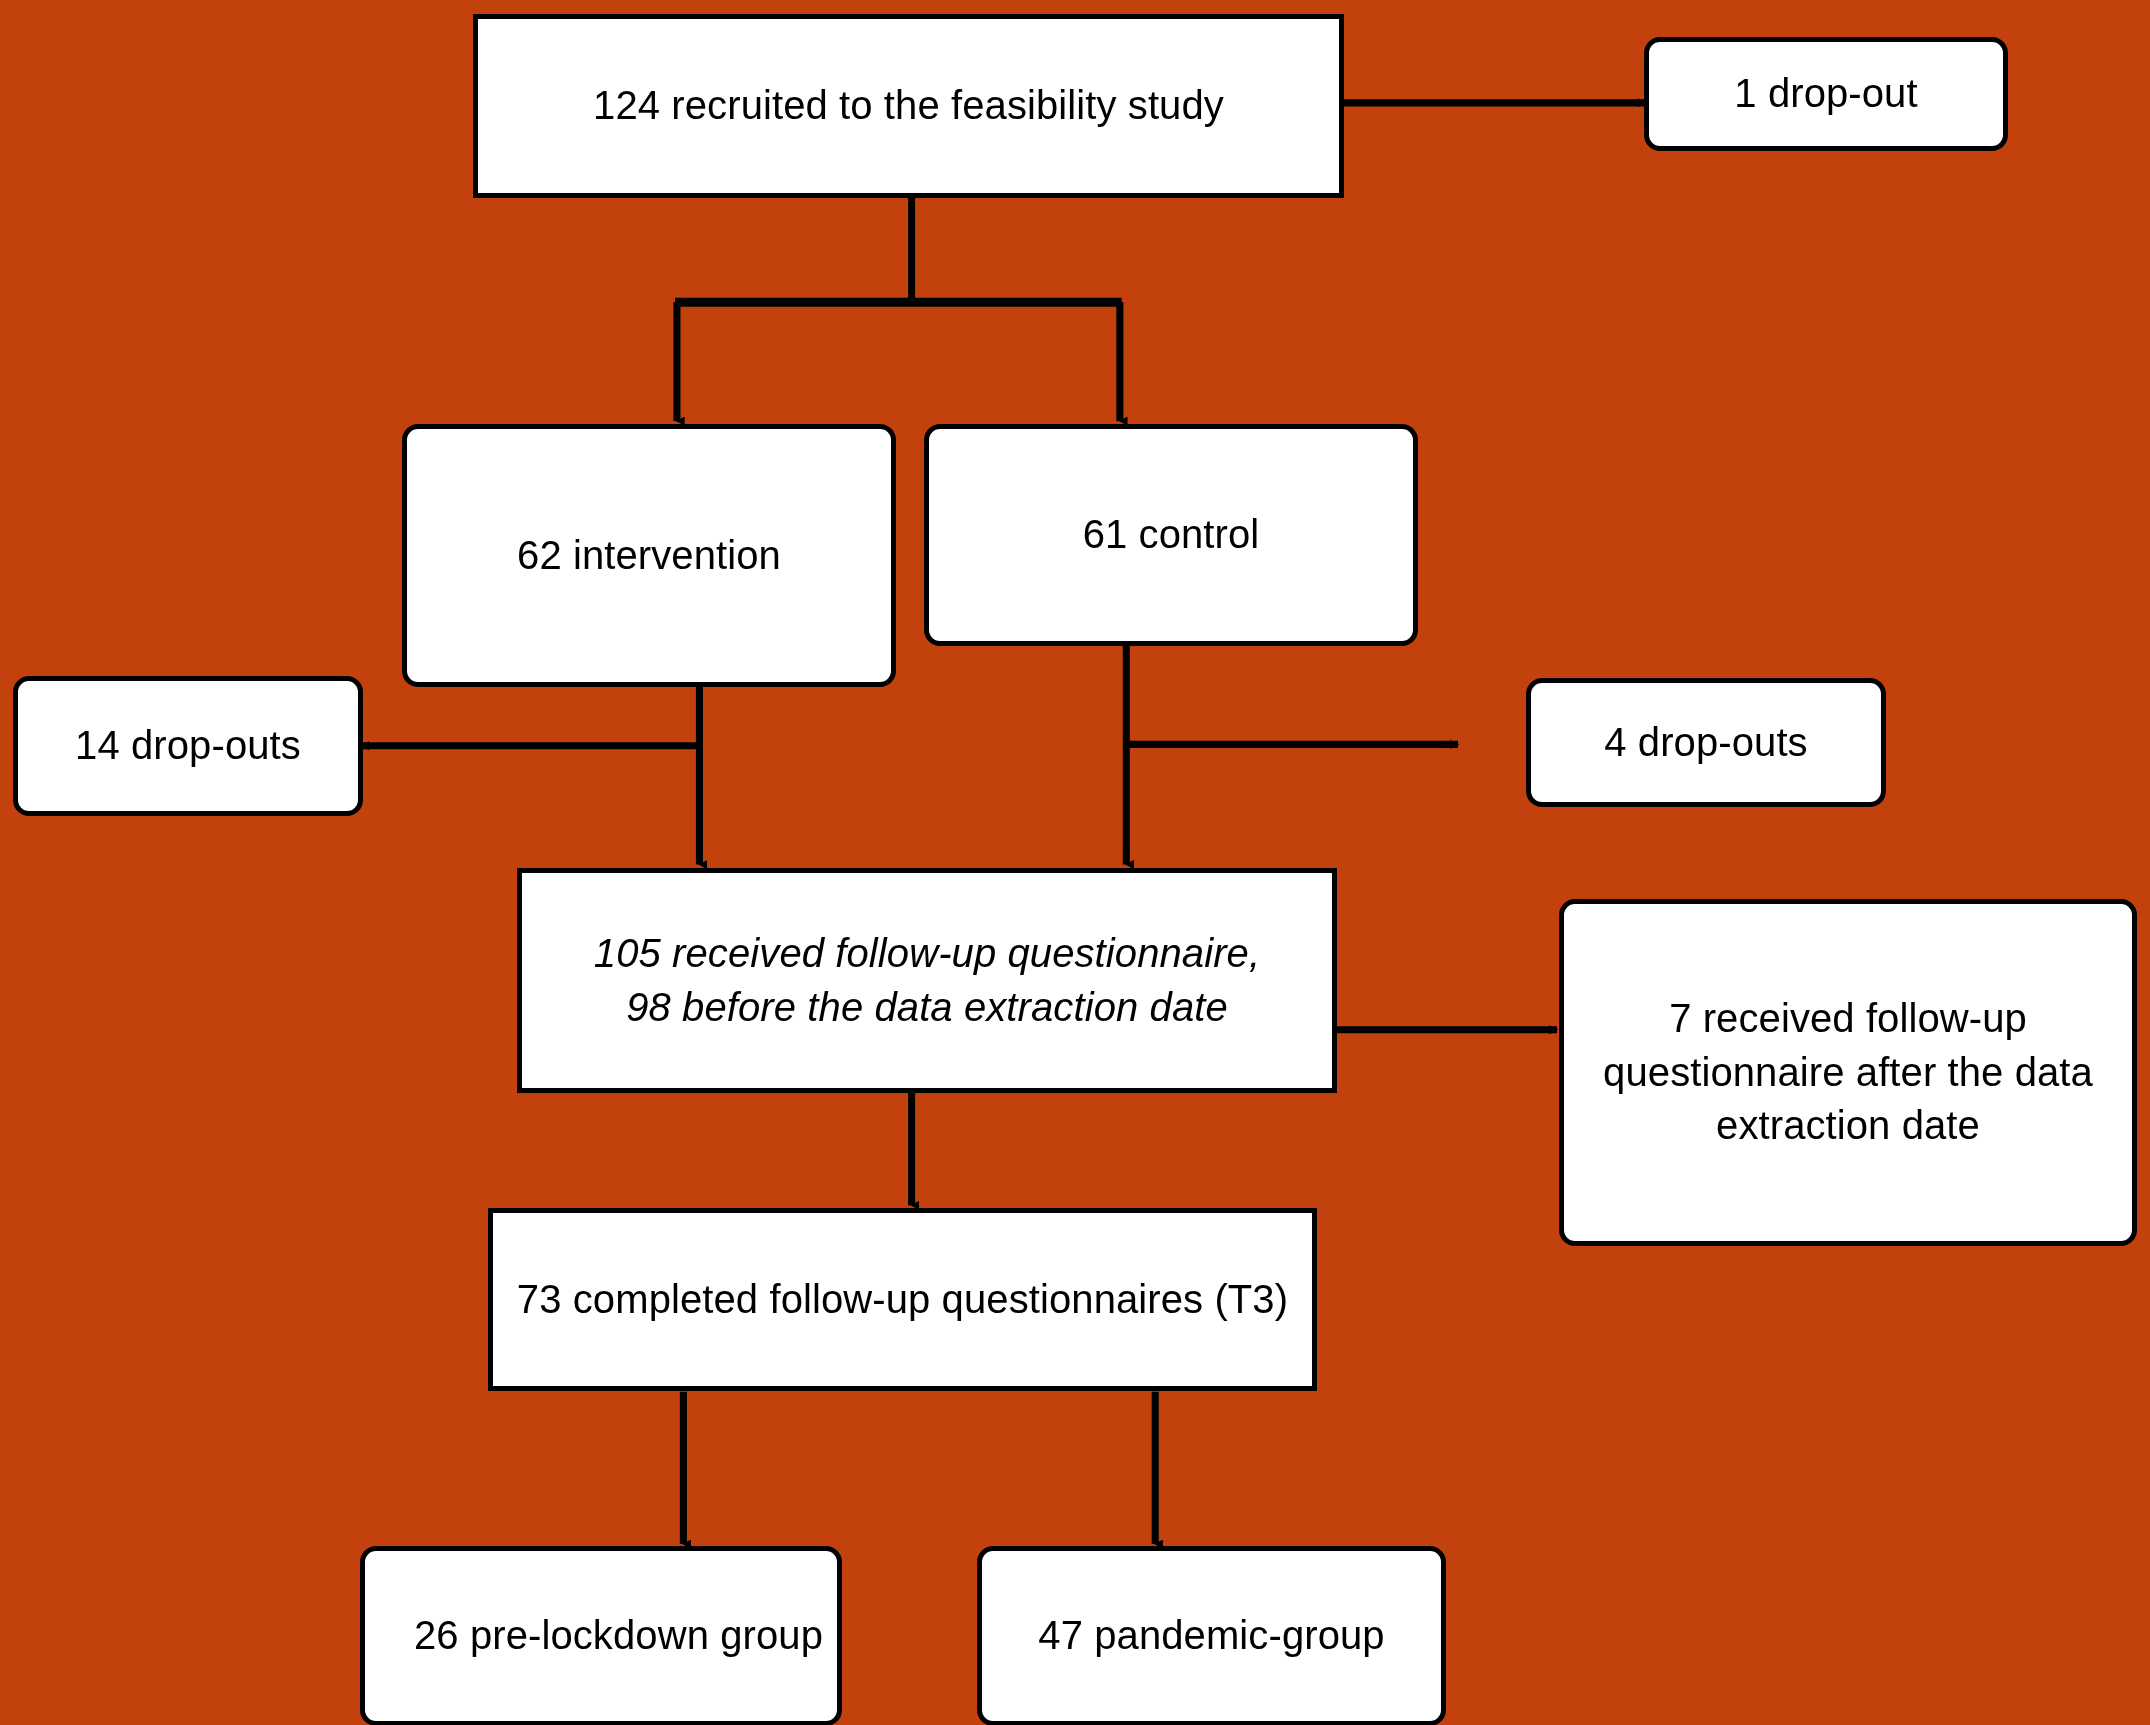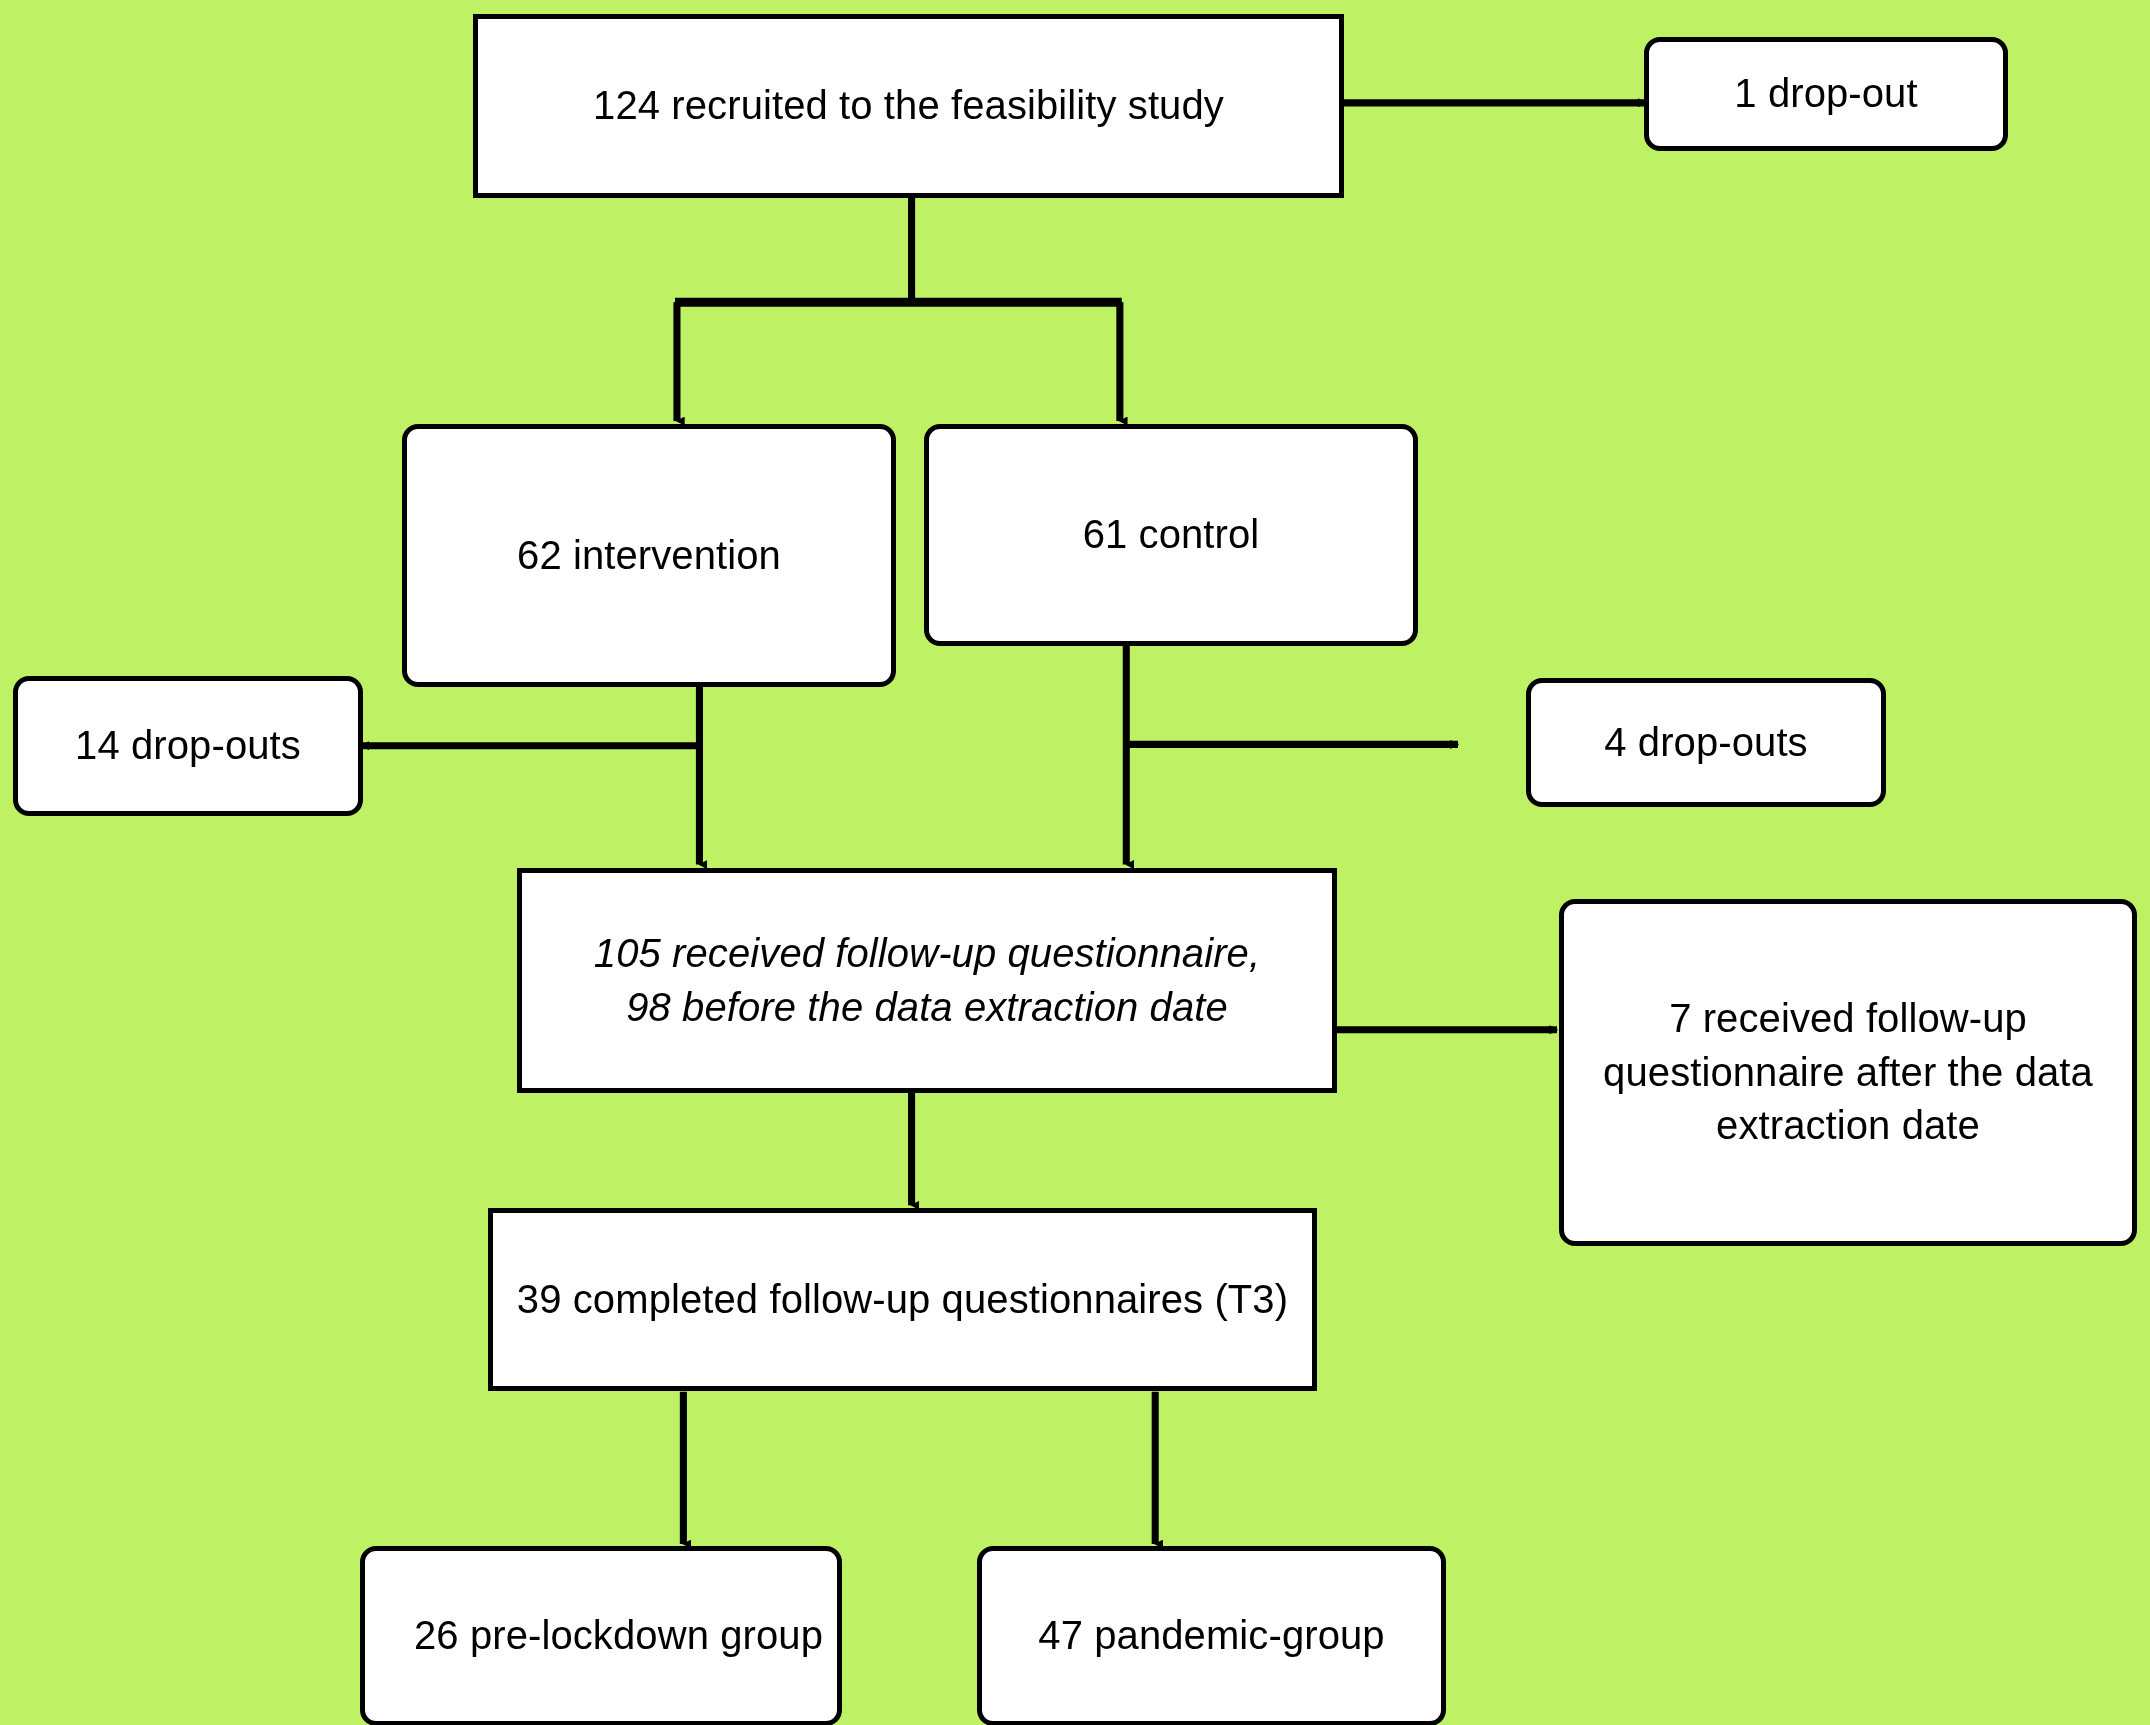--- a/index.html
+++ b/index.html
@@ -10,21 +10,21 @@
   body {
     font-family: "Liberation Sans", sans-serif;
     width: 2151px;
     height: 1726px;
     overflow: hidden;
   }
   #flowchart-root {
     position: relative;
     width: 2151px;
     height: 1726px;
-    background: #bef264;
+    background: #c2410c;
   }
   svg.flow-canvas {
     position: absolute;
     top: 0;
     left: 0;
     width: 2151px;
     height: 1726px;
     display: block;
   }
   .node-box {
@@ -150,21 +150,21 @@
 98 before the data extraction date</span>
   </div>
 
   <div class="node-box rounded" style="left:1559px; top:899px; width:578px; height:347px;">
     <span class="node-label small-pad">7 received follow-up
 questionnaire after the data
 extraction date</span>
   </div>
 
   <div class="node-box" style="left:488px; top:1208px; width:829px; height:183px;">
-    <span class="node-label">39 completed follow-up questionnaires (T3)</span>
+    <span class="node-label">73 completed follow-up questionnaires (T3)</span>
   </div>
 
   <div class="node-box rounded" style="left:360px; top:1546px; width:482px; height:180px;justify-content:flex-end;">
     <span class="node-label">26 pre-lockdown group</span>
   </div>
 
   <div class="node-box rounded" style="left:977px; top:1546px; width:469px; height:180px;">
     <span class="node-label">47 pandemic-group</span>
   </div>
 

